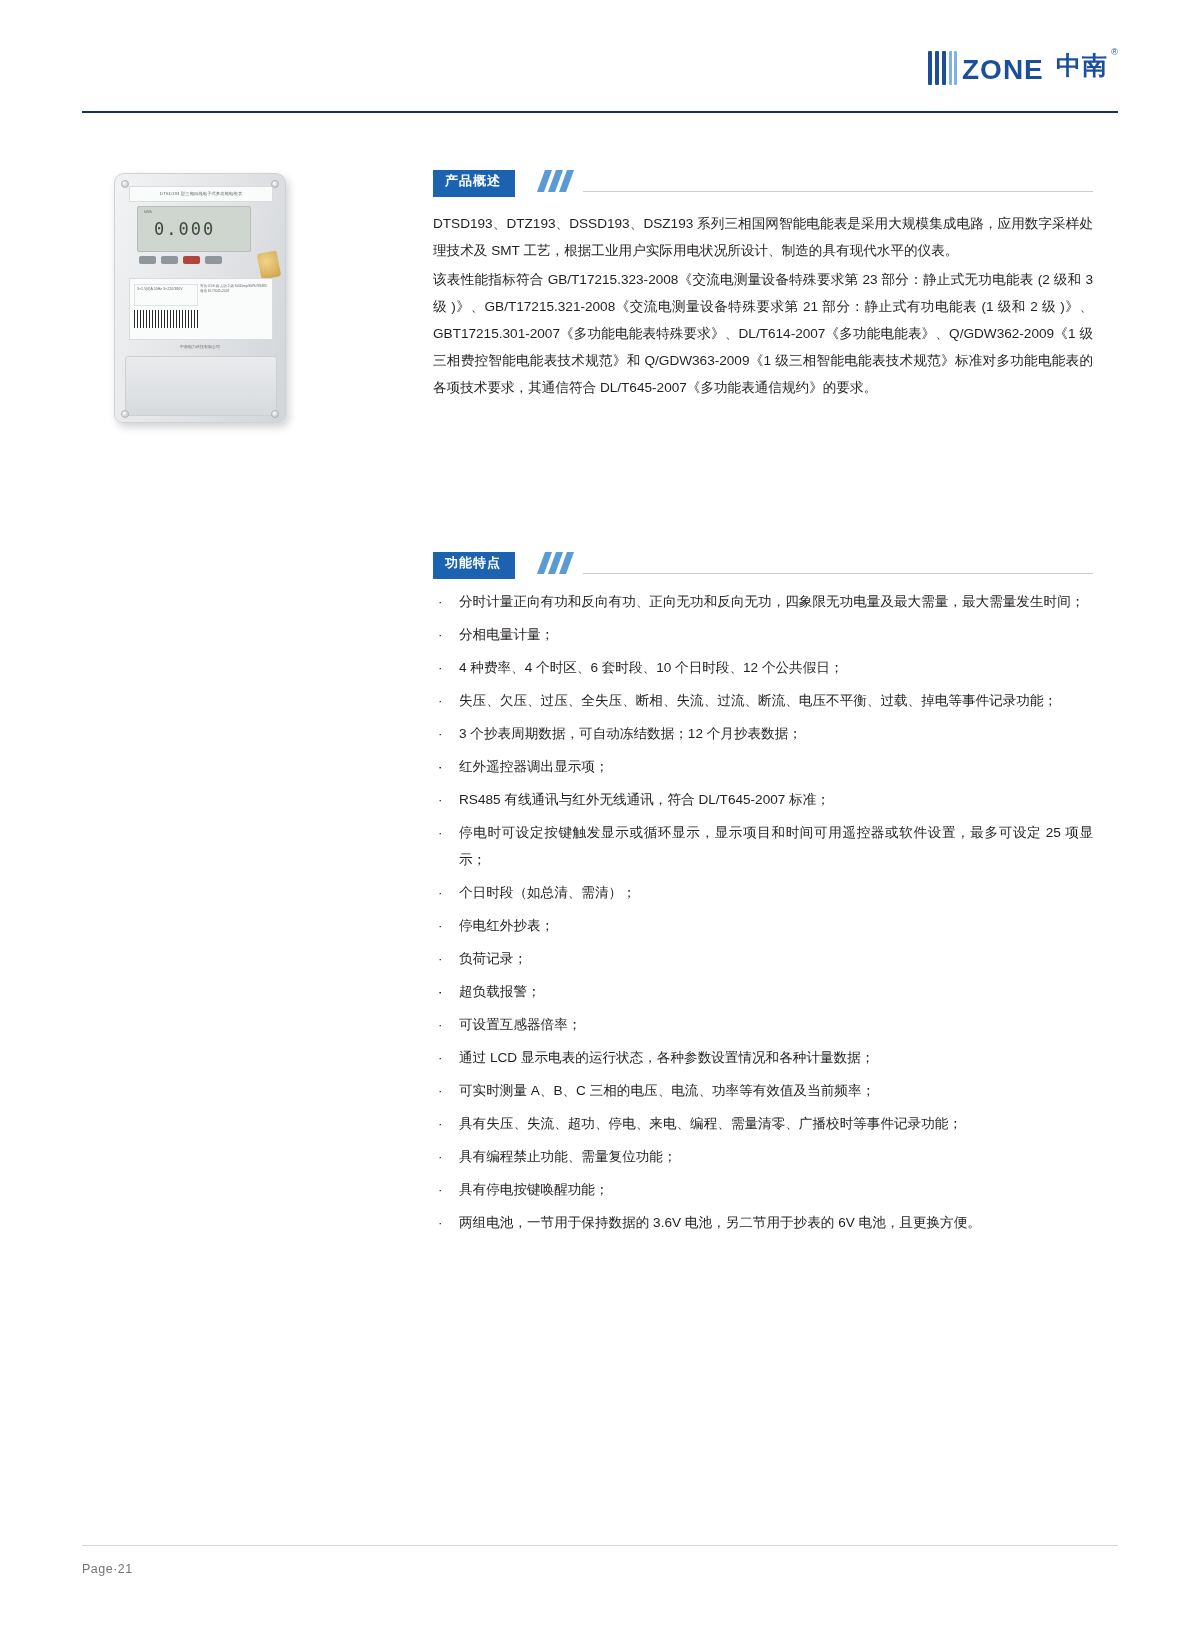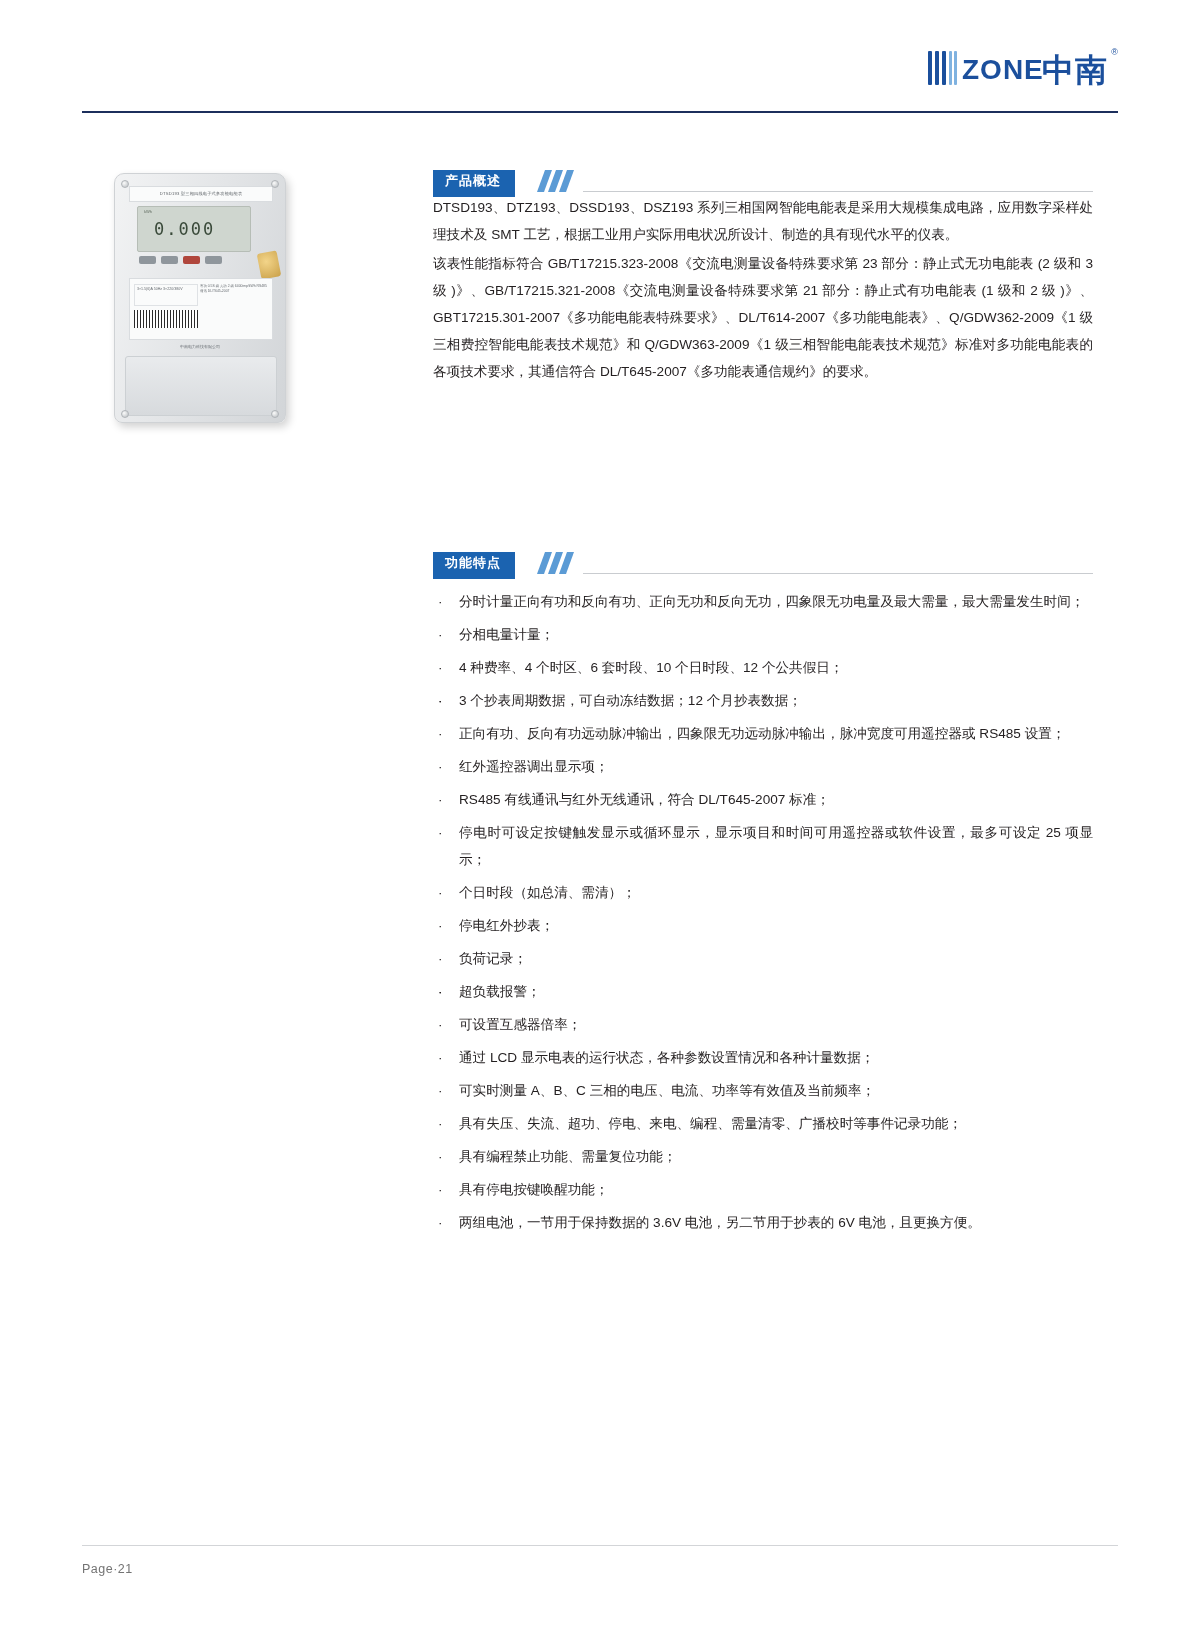--- a/index.html
+++ b/index.html
@@ -62,21 +62,21 @@
   .logo-mark {
     position: absolute;
     left: 0; top: 2px;
     width: 128px;
     height: 42px;
   }
   .logo-cn {
     position: absolute;
     right: 10px;
     top: 4px;
-    font-size: 32px;
+    font-size: 25px;
     font-weight: bold;
     color: #1b4f9c;
     letter-spacing: 1px;
     font-family: "DejaVu Sans", sans-serif;
   }
   .logo-reg {
     position: absolute;
     right: 0px;
     top: 2px;
     font-size: 9px;
@@ -258,21 +258,21 @@
     position: absolute;
     top: 21px;
     height: 1px;
     background: #c9ccd0;
   }
 
   
   .overview {
     position: absolute;
     left: 433px;
-    top: 194px;
+    top: 210px;
     width: 660px;
     font-size: 13.6px;
     line-height: 27px;
     color: #231f20;
     text-align: justify;
   }
   .overview p { margin: 0 0 2px 0; }
 
   
   .features {
@@ -407,28 +407,28 @@
   <div class="feature-item">
     <span class="dot">·</span>
     <span>分相电量计量；</span>
   </div>
   <div class="feature-item">
     <span class="dot">·</span>
     <span>4 种费率、4 个时区、6 套时段、10 个日时段、12 个公共假日；</span>
   </div>
   <div class="feature-item">
     <span class="dot">·</span>
+    <span>失压、欠压、过压、全失压、断相、失流、过流、断流、电压不平衡、过载、掉电等事件记录功能；</span>
   </div>
   <div class="feature-item">
     <span class="dot">·</span>
     <span>3 个抄表周期数据，可自动冻结数据；12 个月抄表数据；</span>
   </div>
   <div class="feature-item">
     <span class="dot">·</span>
-    <span>正向有功、反向有功远动脉冲输出，四象限无功远动脉冲输出，脉冲宽度可用遥控器或 RS485 设置；</span>
   </div>
   <div class="feature-item">
     <span class="dot">·</span>
     <span>红外遥控器调出显示项；</span>
   </div>
   <div class="feature-item">
     <span class="dot">·</span>
     <span>RS485 有线通讯与红外无线通讯，符合 DL/T645-2007 标准；</span>
   </div>
   <div class="feature-item">

